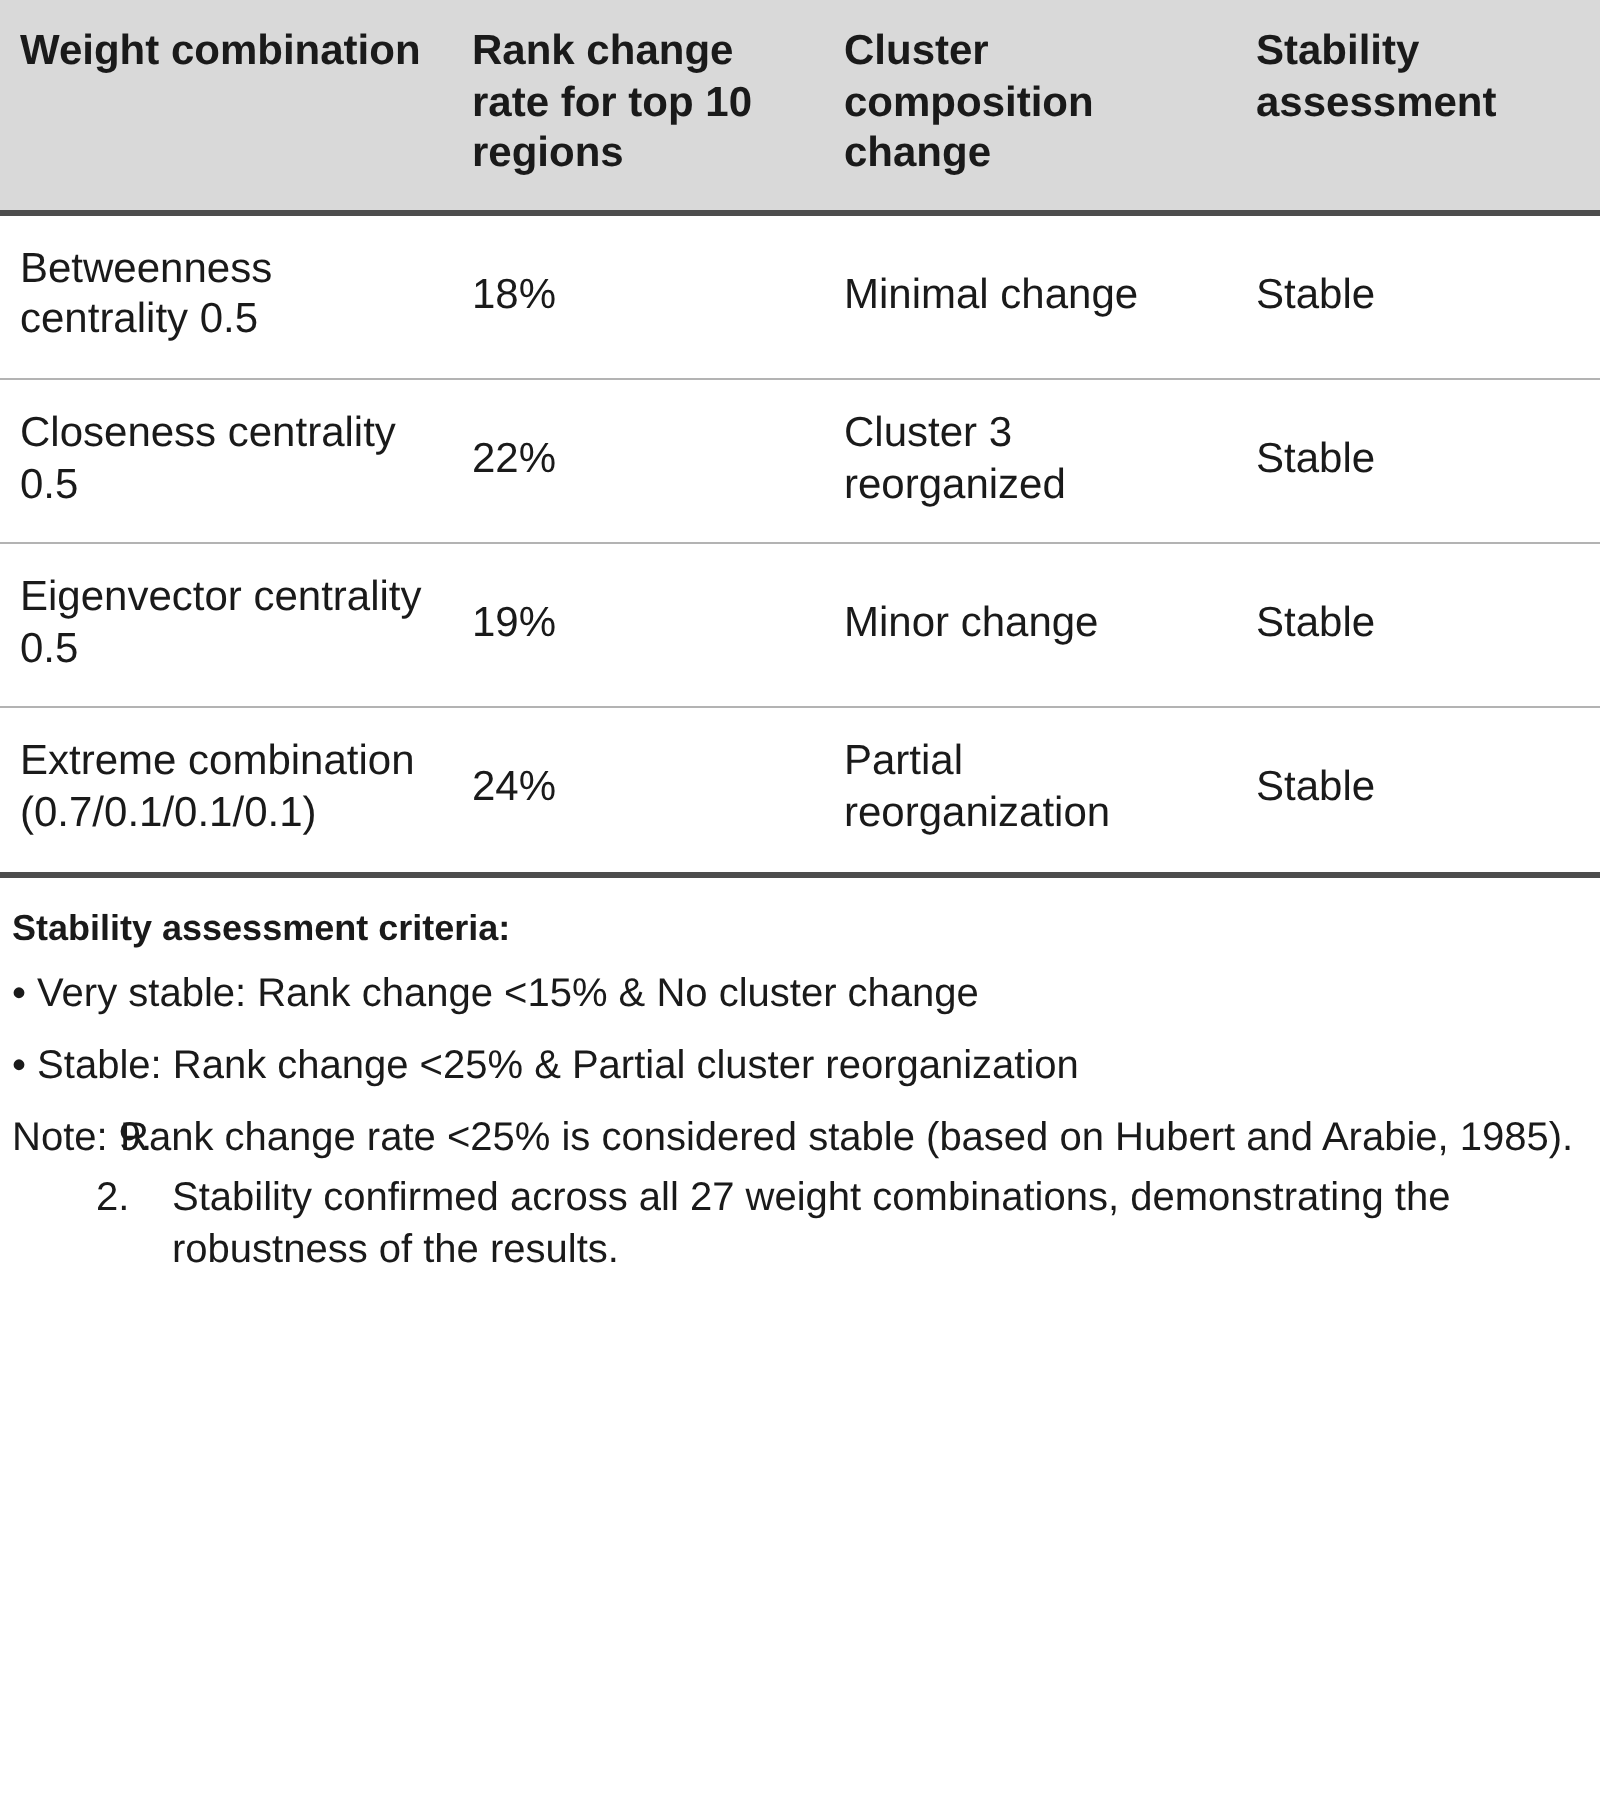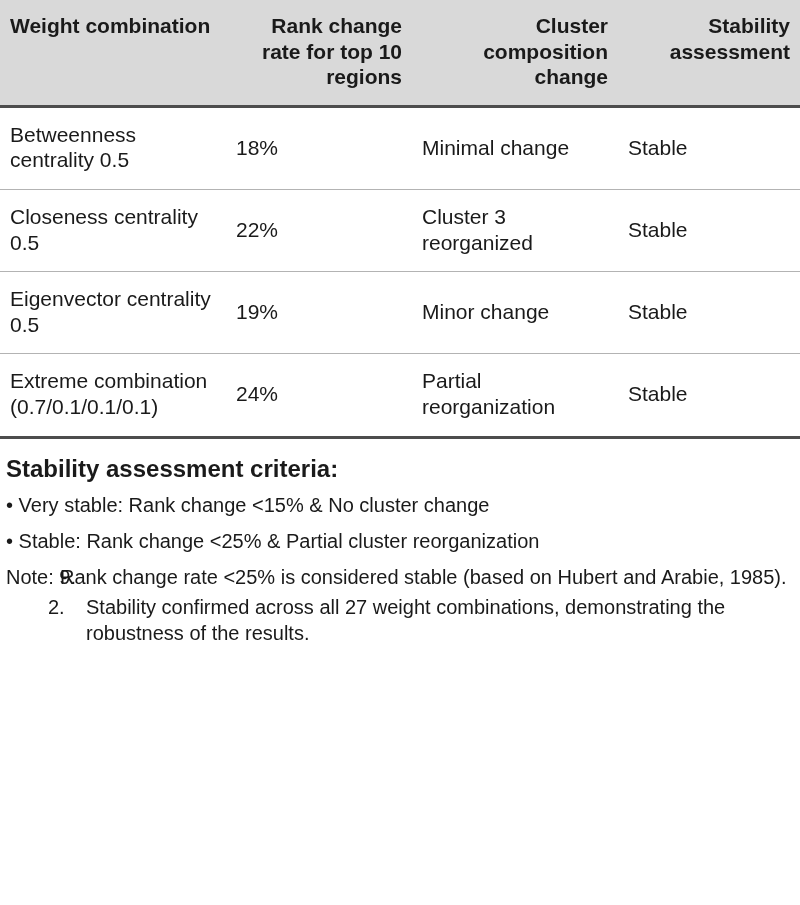--- a/index.html
+++ b/index.html
@@ -38,21 +38,21 @@
     line-height: 1.22;
     padding: 13px 10px 15px 10px;
     vertical-align: top;
     border: none;
   }
   thead th.left {
     text-align: left;
     padding-left: 10px;
   }
   thead th.center {
-    text-align: right;
+    text-align: left;
   }
   thead tr {
     border-bottom: 3px solid #4d4d4d;
   }
 
   tbody td {
     font-size: 21px;
     line-height: 1.22;
     padding: 14px 10px 16px 10px;
     vertical-align: middle;
@@ -64,21 +64,21 @@
   td.left { text-align: left; }
   td.center { text-align: left; }
 
   .notes {
     padding: 12px 6px 0 6px;
     font-size: 20px;
     line-height: 1.30;
   }
   .notes .crit-title {
     font-weight: bold;
-    font-size: 24px;
+    font-size: 18px;
     margin: 2px 0 8px 0;
   }
   .notes .bullet {
     margin: 0 0 10px 0;
     text-indent: 0;
   }
   .notes .note-1 {
     text-indent: 0;
     padding-left: 54px;
     position: relative;

